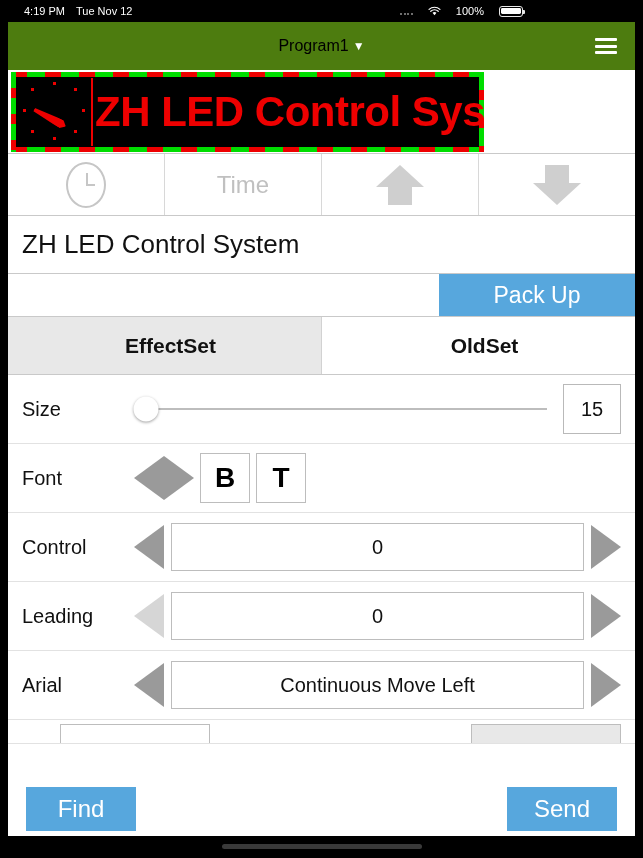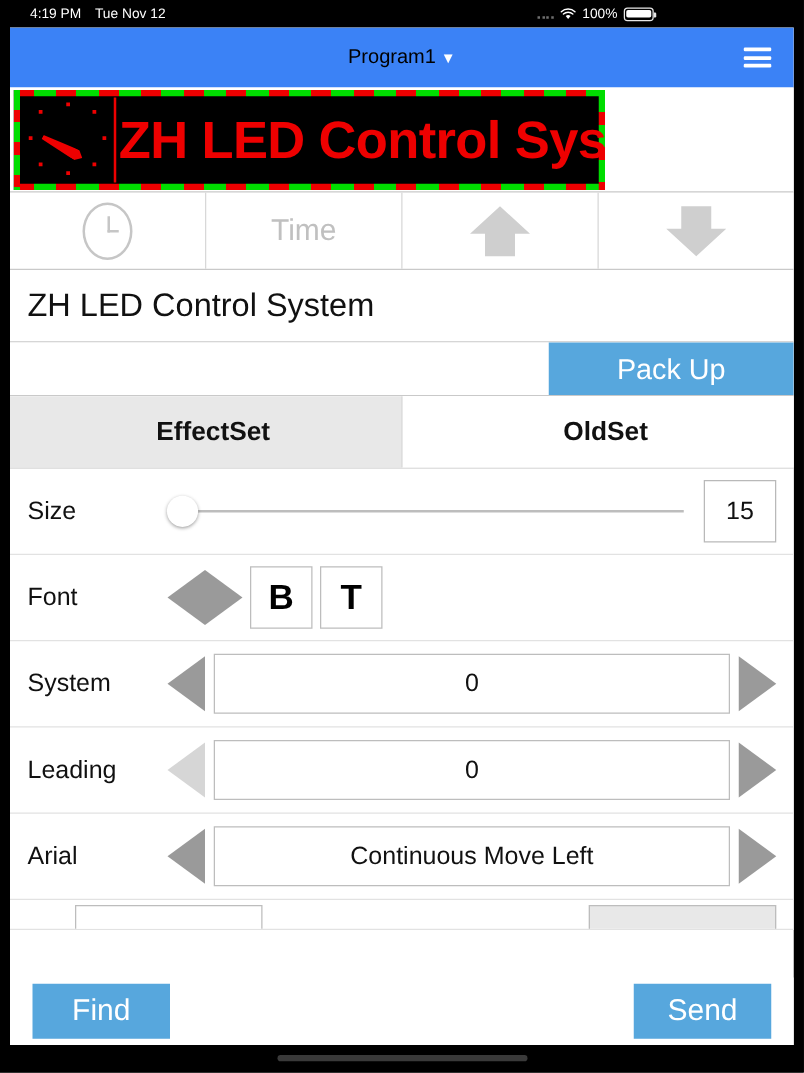--- a/index.html
+++ b/index.html
@@ -10,41 +10,41 @@
     overflow: hidden;
   }
   .device { position: relative; width: 643px; height: 858px; background: #000; }
 
   
   .statusbar {
     position: absolute; top: 0; left: 0; width: 545px; height: 22px;
     color: #fff; font-size: 11px; display: flex; align-items: center;
   }
   .sb-left { position: absolute; left: 24px; display: flex; gap: 11px; align-items: center; }
-  .sb-right { position: absolute; right: 22px; display: flex; gap: 5px; align-items: center; }
+  .sb-right { position: absolute; right: 22px; display: flex; gap: 15px; align-items: center; }
   .sb-dots { display: flex; gap: 1.5px; align-items: flex-end; height: 8px; opacity: .55; }
   .sb-dots i { display: block; width: 2px; background: #c8c8c8; }
   .sb-dots i:nth-child(1){height:2px}.sb-dots i:nth-child(2){height:2px}
   .sb-dots i:nth-child(3){height:2px}.sb-dots i:nth-child(4){height:2px}
   .wifi { width: 13px; height: 10px; }
   .batt { width: 24px; height: 11px; border: 1.2px solid #e8e8e8; border-radius: 3px;
           position: relative; padding: 1.2px; }
   .batt::after { content:""; position:absolute; right:-3px; top:3.2px; width:2px; height:4.4px;
           background:#e8e8e8; border-radius:0 1px 1px 0; }
   .batt i { display:block; height:100%; background:#fff; border-radius:1.4px; }
 
   
   .app {
     position: absolute; top: 22px; left: 8px; width: 627px; height: 814px;
     background: #fff; overflow: hidden;
   }
 
   
   .header {
-    height: 48px; background: #3b82f6; position: relative;
+    height: 48px; background: #4d7c0f; position: relative;
     display: flex; align-items: center; justify-content: center;
   }
   .header-caret { color: #fff; font-size: 12px; margin-left: 4px; }
   .hamburger {
     position: absolute; right: 18px; top: 50%; transform: translateY(-50%);
     width: 22px; height: 16px; display: flex; flex-direction: column; justify-content: space-between;
   }
   .hamburger i { display:block; height: 3px; background: #fff; border-radius: 1px; }
 
   
@@ -271,21 +271,21 @@
 
       <div class="row">
         <span class="row-label">Font</span>
         <span class="tri tri-left"></span>
         <span class="tri tri-right"></span>
         <span class="sqbtn">B</span>
         <span class="sqbtn">T</span>
       </div>
 
       <div class="row">
-        <span class="row-label">System</span>
+        <span class="row-label">Control</span>
         <span class="tri tri-left"></span>
         <span class="field">0</span>
         <span class="tri tri-right"></span>
       </div>
 
       <div class="row">
         <span class="row-label">Leading</span>
         <span class="tri tri-left dim"></span>
         <span class="field">0</span>
         <span class="tri tri-right"></span>

